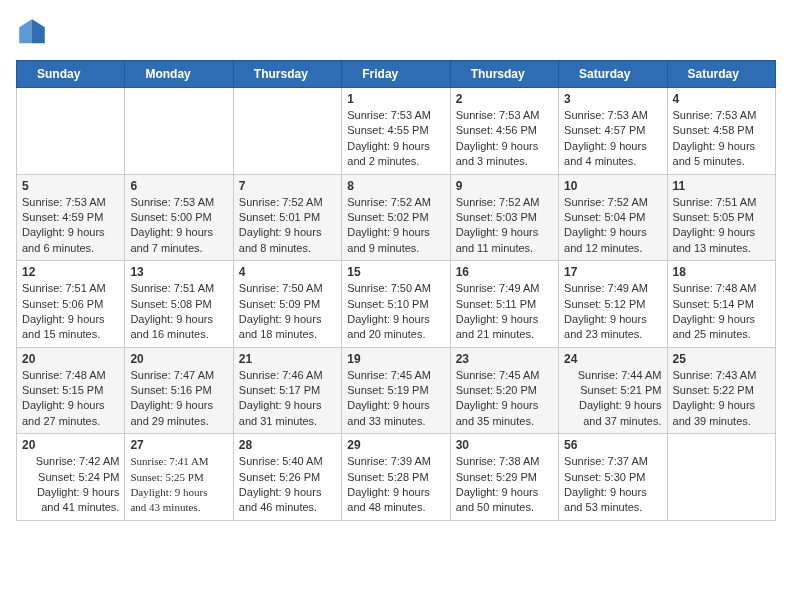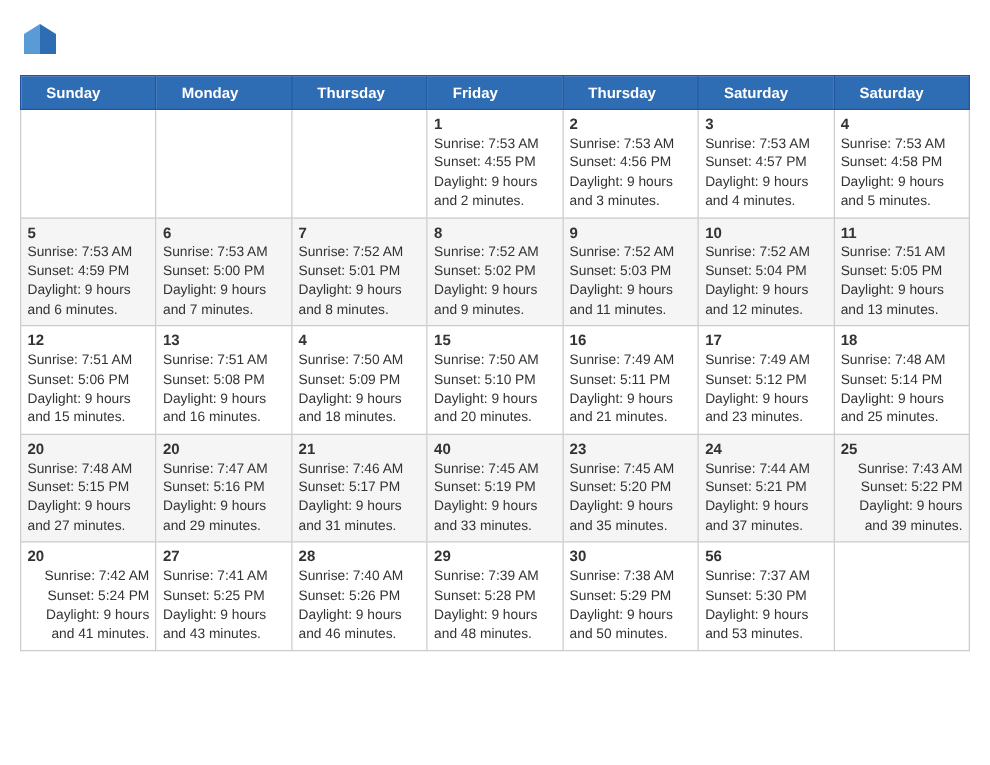--- a/index.html
+++ b/index.html
@@ -269,66 +269,66 @@
 and 29 minutes.</div>
         </td>
         <td>
           <span class="day-number">21</span>
           <div class="day-info" style="white-space: pre-line;">Sunrise: 7:46 AM
 Sunset: 5:17 PM
 Daylight: 9 hours
 and 31 minutes.</div>
         </td>
         <td>
-          <span class="day-number">40</span>
+          <span class="day-number">19</span>
           <div class="day-info" style="white-space: pre-line;">Sunrise: 7:45 AM
 Sunset: 5:19 PM
 Daylight: 9 hours
 and 33 minutes.</div>
         </td>
         <td>
           <span class="day-number">23</span>
           <div class="day-info" style="white-space: pre-line;">Sunrise: 7:45 AM
 Sunset: 5:20 PM
 Daylight: 9 hours
 and 35 minutes.</div>
         </td>
         <td>
           <span class="day-number">24</span>
-          <div class="day-info" style="white-space: pre-line;">Sunrise: 7:44 AM
+          <div class="day-info" style="white-space: pre-line; text-align: right;">Sunrise: 7:44 AM
 Sunset: 5:21 PM
 Daylight: 9 hours
 and 37 minutes.</div>
         </td>
         <td>
           <span class="day-number">25</span>
-          <div class="day-info" style="white-space: pre-line; text-align: right;">Sunrise: 7:43 AM
+          <div class="day-info" style="white-space: pre-line;">Sunrise: 7:43 AM
 Sunset: 5:22 PM
 Daylight: 9 hours
 and 39 minutes.</div>
         </td>
       </tr>
       <tr>
         <td>
           <span class="day-number">20</span>
           <div class="day-info" style="white-space: pre-line; text-align: right;">Sunrise: 7:42 AM
 Sunset: 5:24 PM
 Daylight: 9 hours
 and 41 minutes.</div>
         </td>
         <td>
           <span class="day-number">27</span>
-          <div class="day-info" style="white-space: pre-line;">Sunrise: 7:41 AM
+          <div class="day-info" style="white-space: pre-line; font-family: Liberation Serif, serif;">Sunrise: 7:41 AM
 Sunset: 5:25 PM
 Daylight: 9 hours
 and 43 minutes.</div>
         </td>
         <td>
           <span class="day-number">28</span>
-          <div class="day-info" style="white-space: pre-line;">Sunrise: 7:40 AM
+          <div class="day-info" style="white-space: pre-line;">Sunrise: 5:40 AM
 Sunset: 5:26 PM
 Daylight: 9 hours
 and 46 minutes.</div>
         </td>
         <td>
           <span class="day-number">29</span>
           <div class="day-info" style="white-space: pre-line;">Sunrise: 7:39 AM
 Sunset: 5:28 PM
 Daylight: 9 hours
 and 48 minutes.</div>

